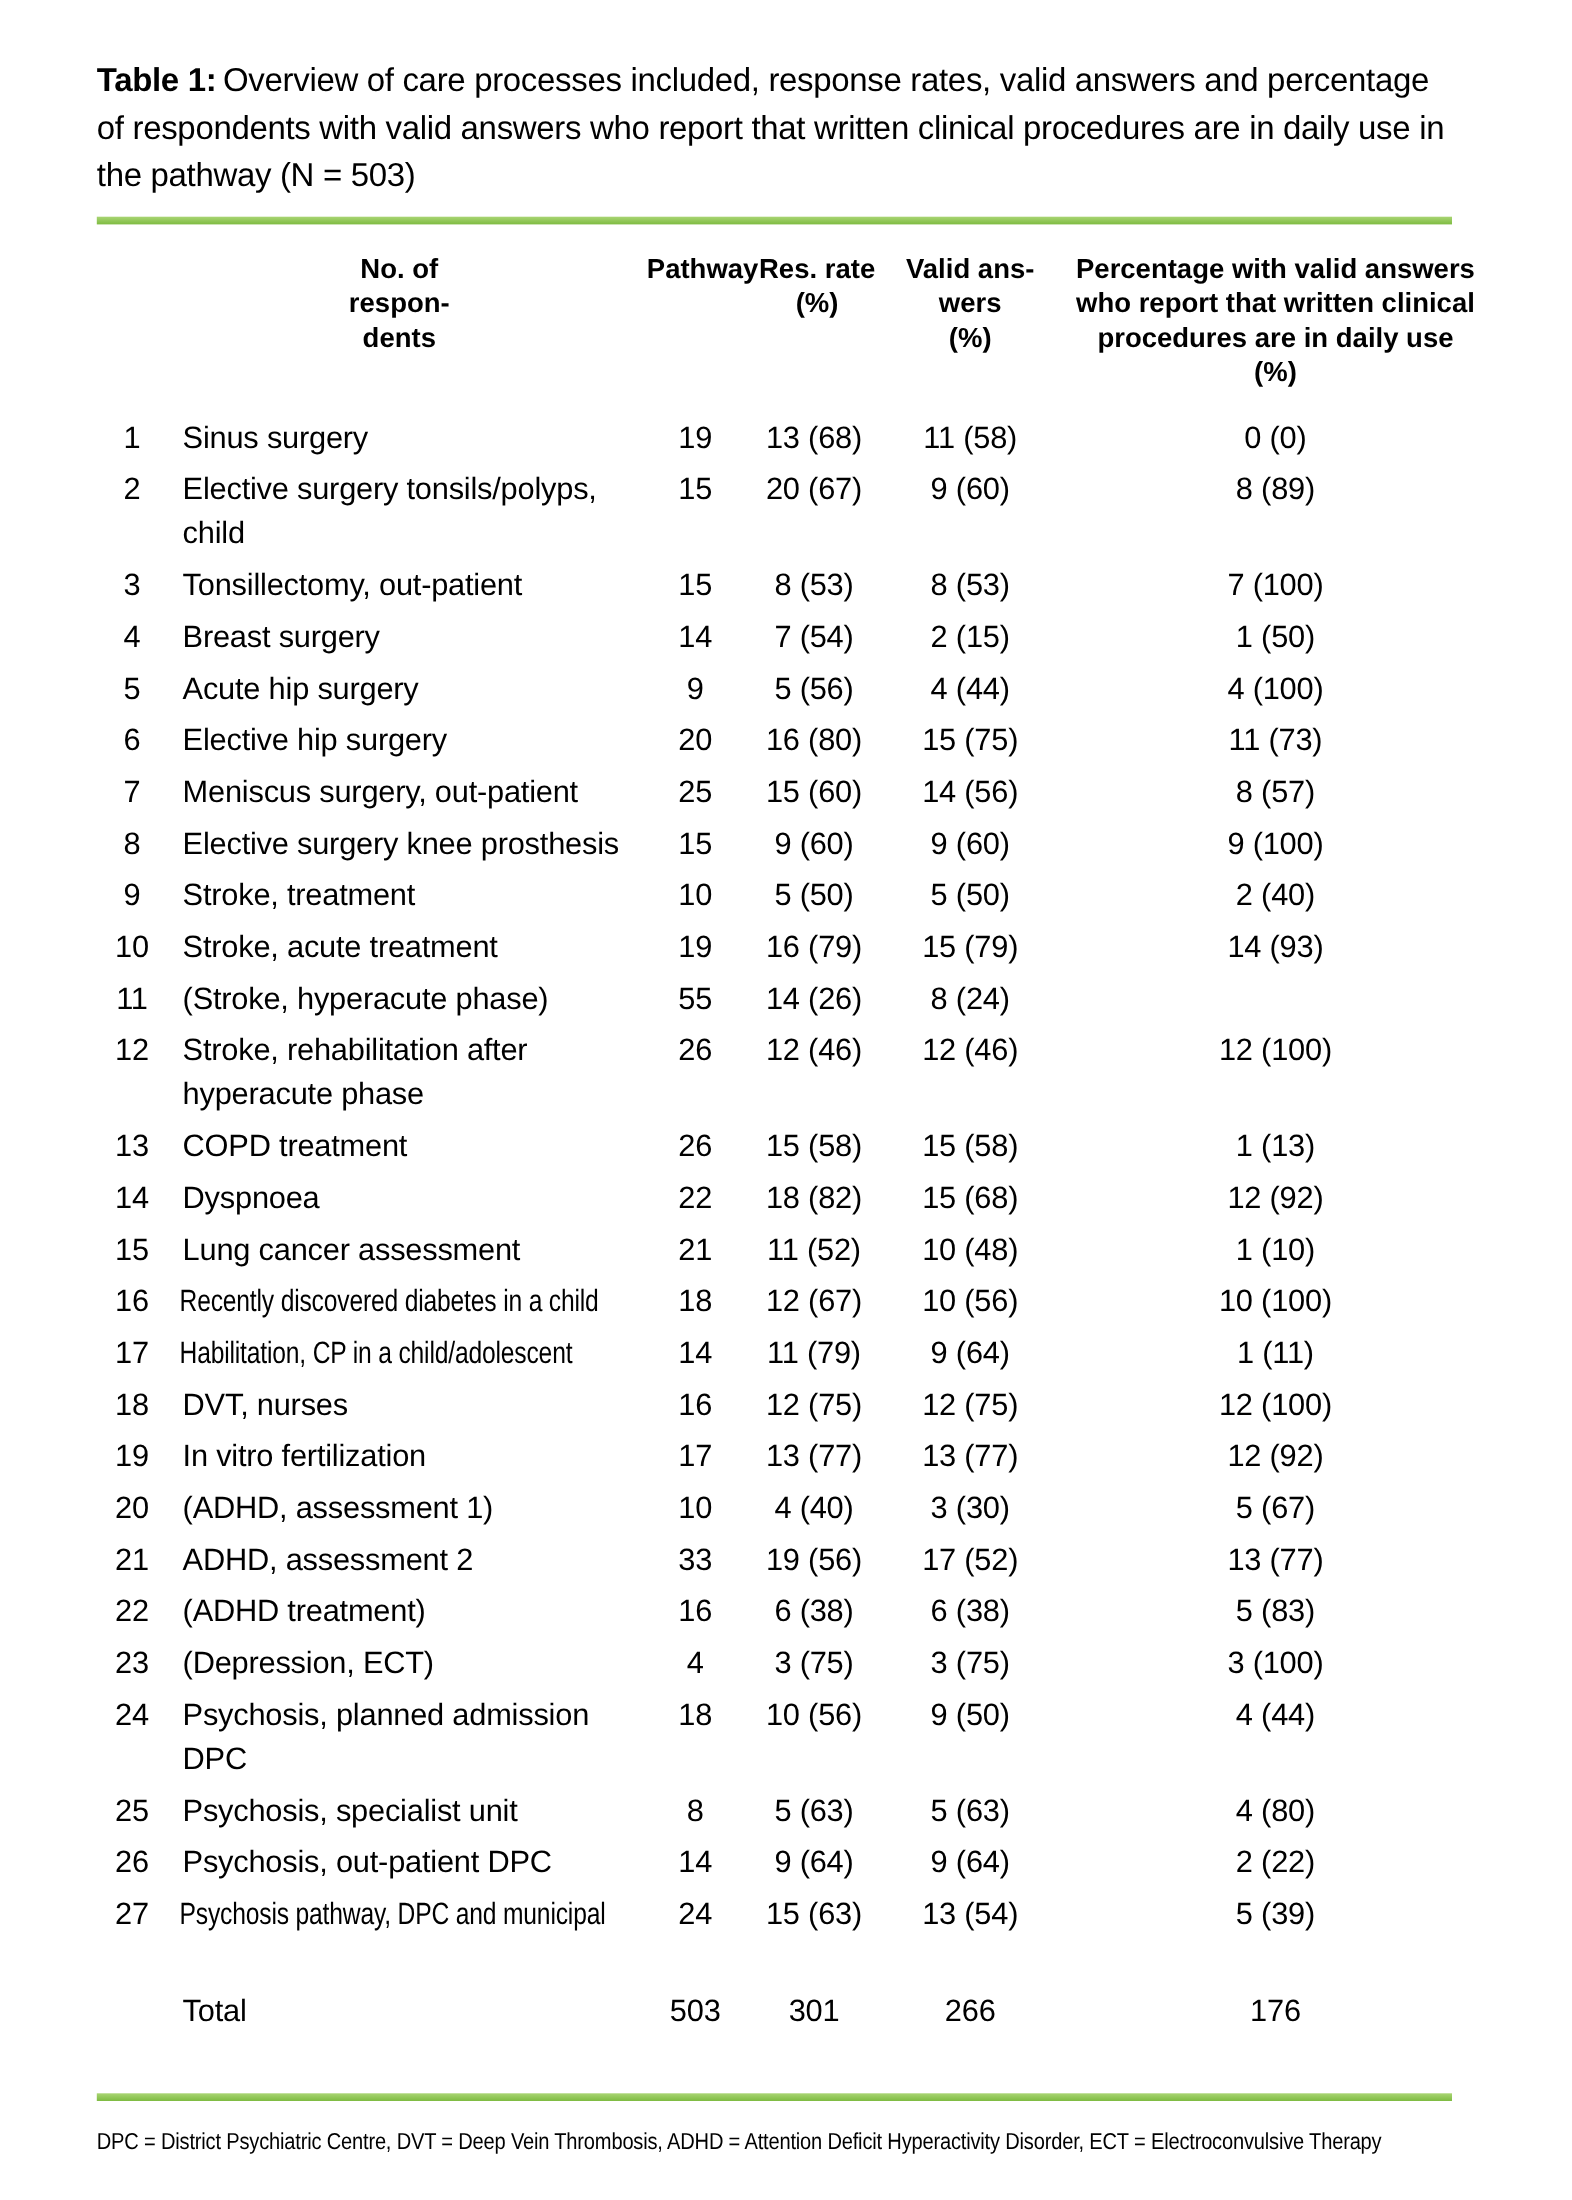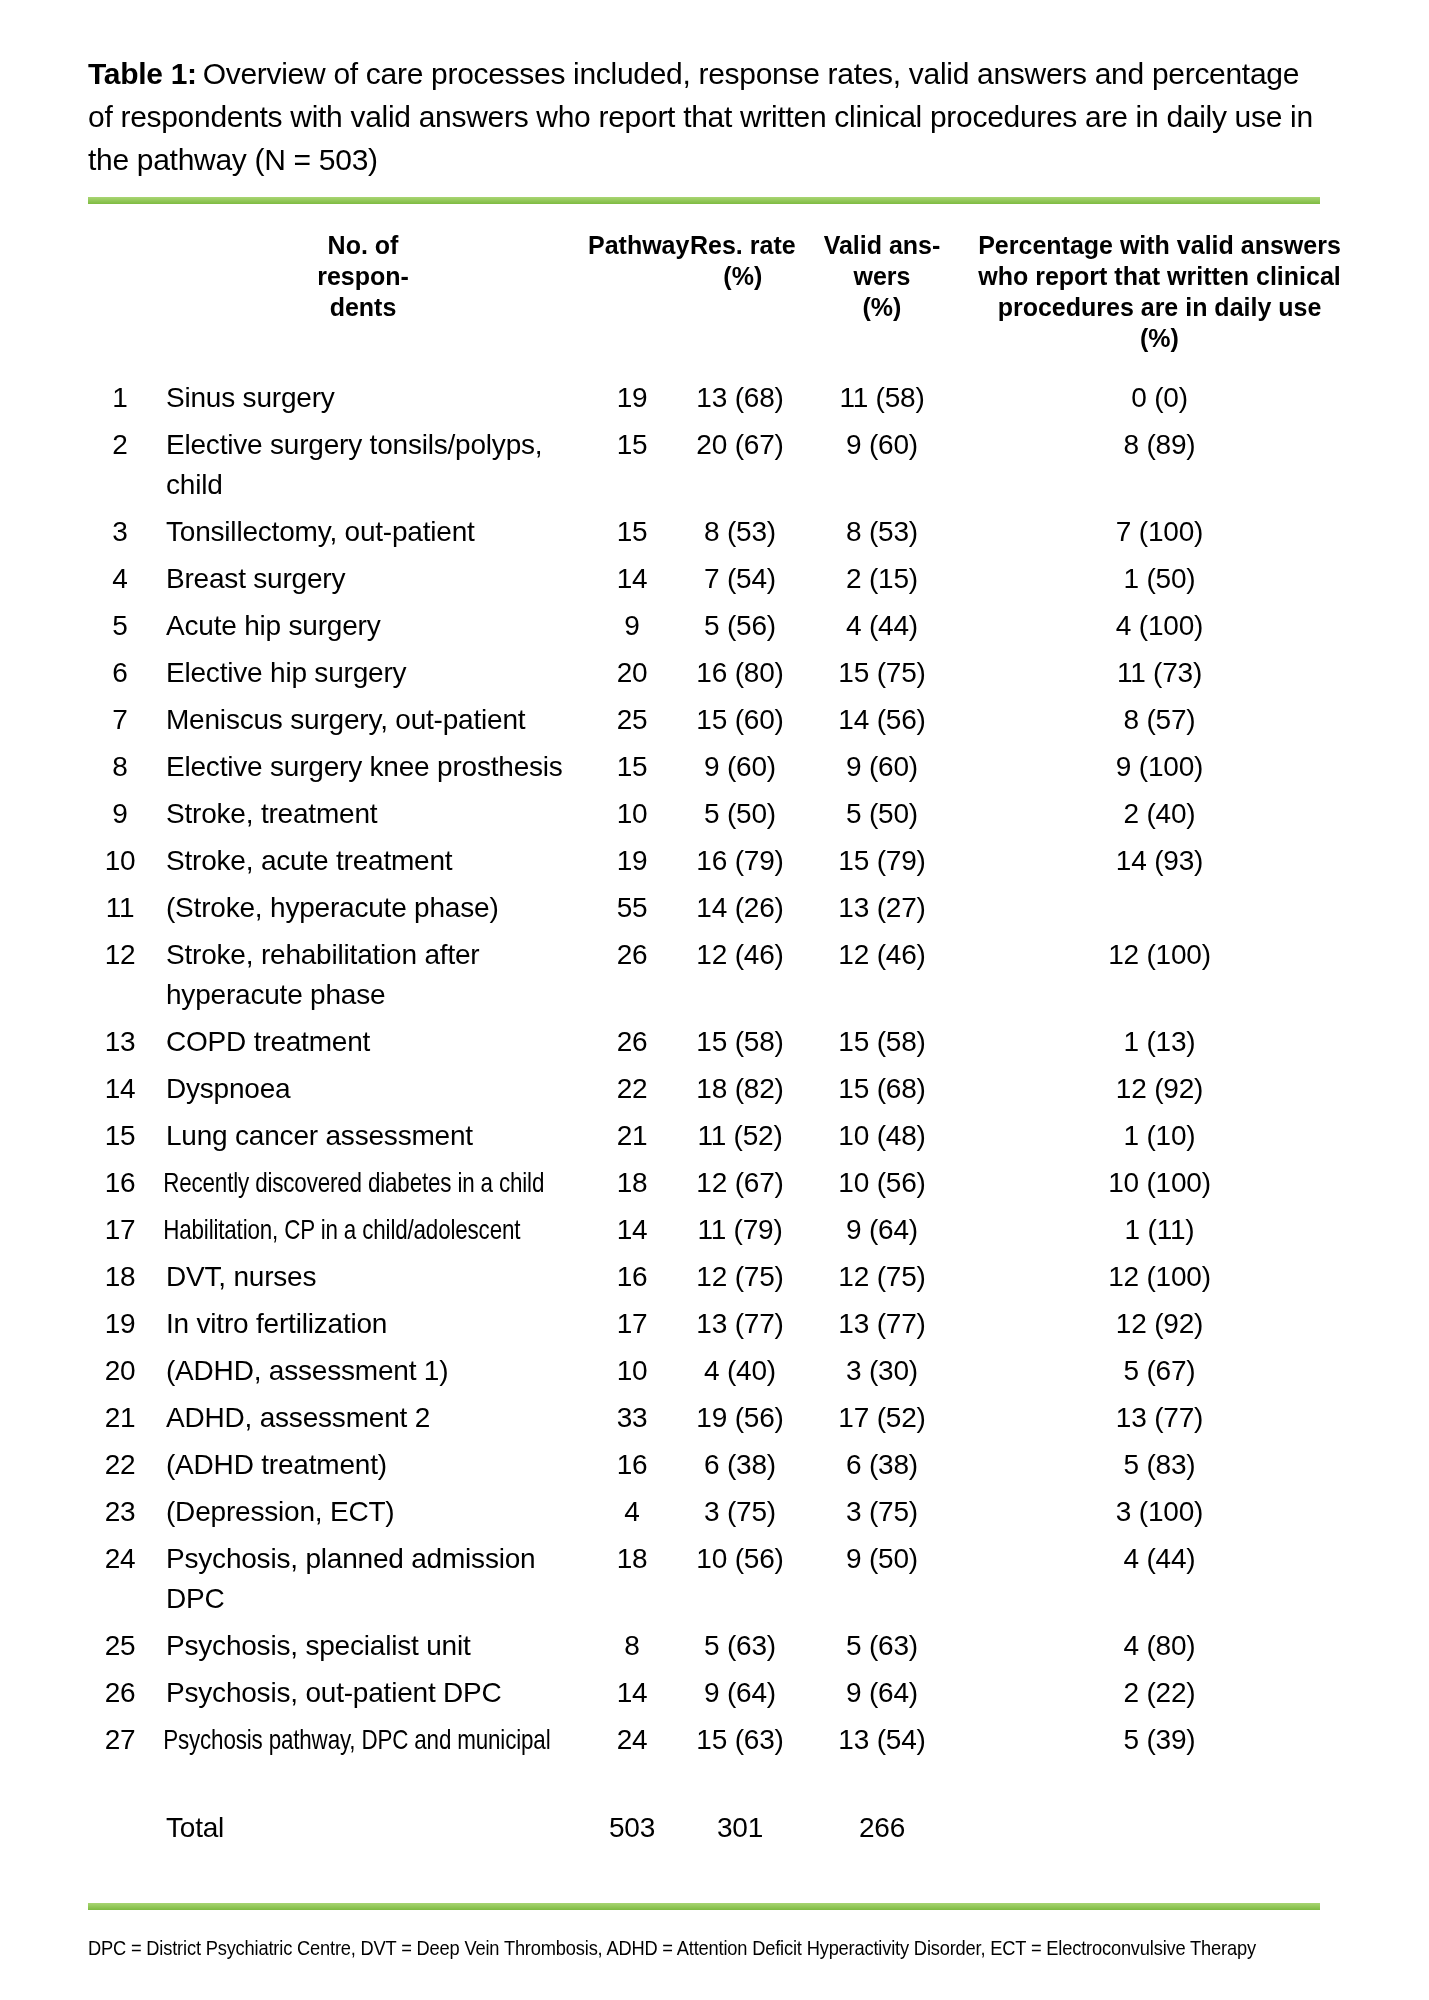--- a/index.html
+++ b/index.html
@@ -187,21 +187,21 @@
     <div class="cell c-num">19</div>
     <div class="cell c-num">16 (79)</div>
     <div class="cell c-num">15 (79)</div>
     <div class="cell c-num">14 (93)</div>
   </div>
       <div class="grid row">
     <div class="cell c-no">11</div>
     <div class="cell c-pathway">(Stroke, hyperacute phase)</div>
     <div class="cell c-num">55</div>
     <div class="cell c-num">14 (26)</div>
-    <div class="cell c-num">13 (27)</div>
+    <div class="cell c-num">8 (24)</div>
   </div>
       <div class="grid row">
     <div class="cell c-no">12</div>
     <div class="cell c-pathway">Stroke, rehabilitation after hyperacute phase</div>
     <div class="cell c-num">26</div>
     <div class="cell c-num">12 (46)</div>
     <div class="cell c-num">12 (46)</div>
     <div class="cell c-num">12 (100)</div>
   </div>
       <div class="grid row">
@@ -325,19 +325,20 @@
     <div class="cell c-num">5 (39)</div>
   </div>
     </div>
 
   <div class="grid total-row">
     <div class="cell c-no"></div>
     <div class="cell c-pathway">Total</div>
     <div class="cell c-num">503</div>
     <div class="cell c-num">301</div>
     <div class="cell c-num">266</div>
+    <div class="cell c-num">176</div>
   </div>
 
   <div class="rule rule-bottom" style="background: linear-gradient(rgb(169, 213, 115), rgb(126, 187, 65));"></div>
 
   <p class="footnote"><span class="squeeze">DPC = District Psychiatric Centre, DVT = Deep Vein Thrombosis, ADHD = Attention Deficit Hyperactivity Disorder, ECT = Electroconvulsive Therapy</span></p>
 
 </div>
 
 </body></html>

